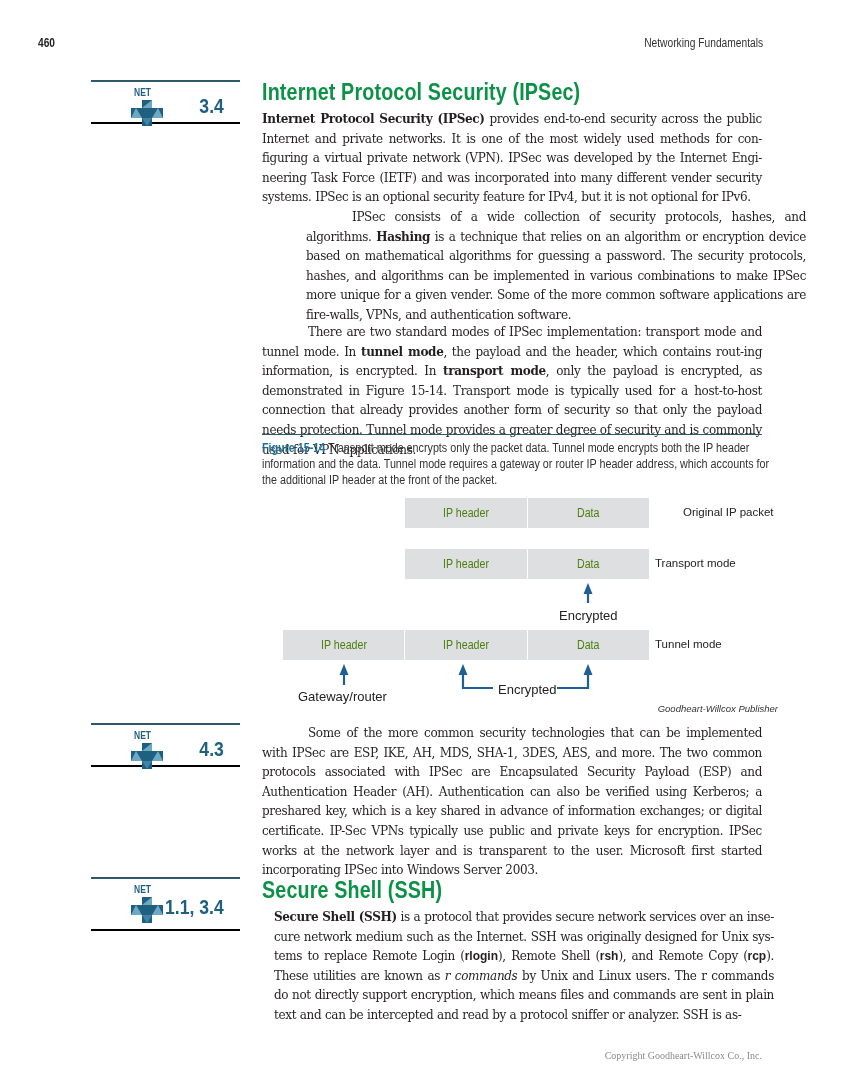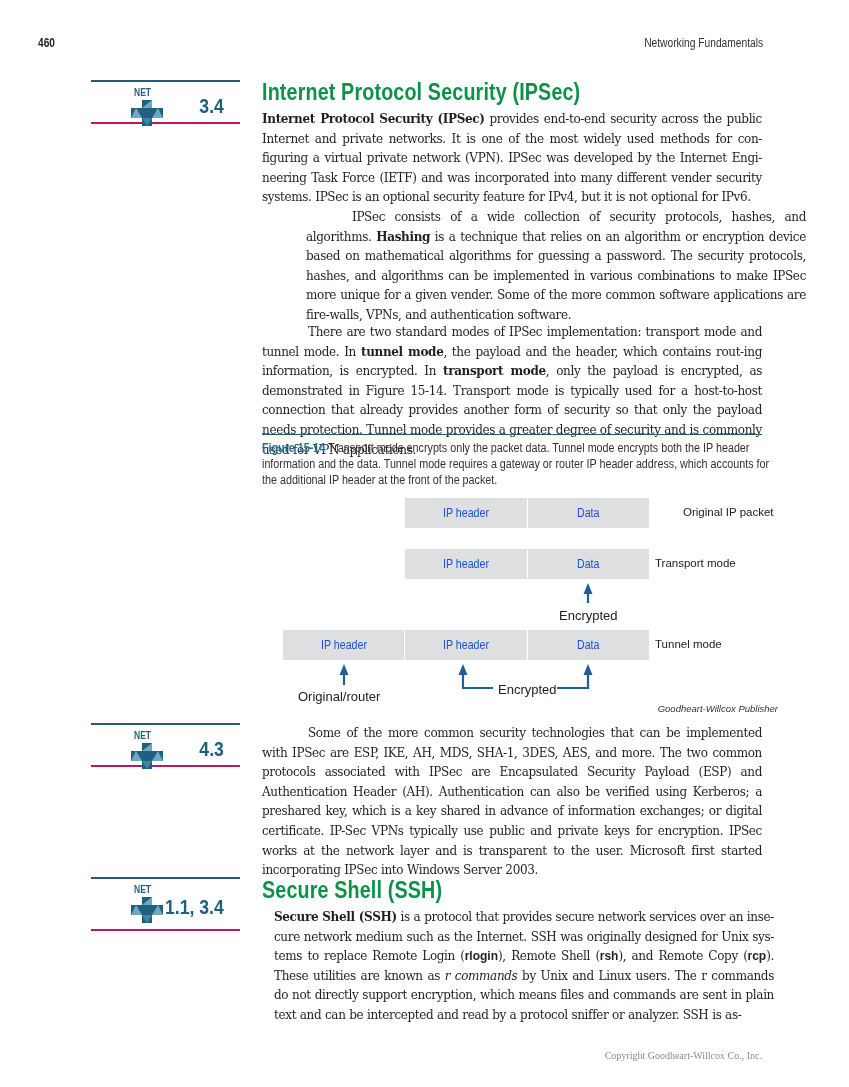--- a/index.html
+++ b/index.html
@@ -1,37 +1,37 @@
 <!DOCTYPE html>
 <html><head>
 <meta charset="utf-8">
 <style>
   html, body { margin: 0; padding: 0; background: #ffffff; }
   body { width: 849px; height: 1087px; position: relative; overflow: hidden; color: #231f20; }
 
   .page-num { position: absolute; left: 38px; top: 36px; font-family: "Liberation Sans", sans-serif; font-weight: bold; font-size: 12px; transform: scaleX(0.85); transform-origin: left; }
   .running-head { position: absolute; right: 86px; top: 36px; font-family: "Liberation Sans", sans-serif; font-size: 12.5px; transform: scaleX(0.82); transform-origin: right; color: #333; }
 
-  .net-box { position: absolute; left: 91px; width: 149px; border-top: 2px solid #2a5a6c; border-bottom: 2px solid #be185d; }
+  .net-box { position: absolute; left: 91px; width: 149px; border-top: 2px solid #2a5a6c; border-bottom: 2px solid #000000; }
   .net-label { position: absolute; left: 43px; font-family: "Liberation Sans", sans-serif; font-weight: bold; font-size: 10px; color: #1f5f80; transform: scaleX(0.85); transform-origin: left; }
   .net-icon { position: absolute; left: 40px; width: 32px; height: 26px; }
   .net-num { position: absolute; right: 16px; font-family: "Liberation Sans", sans-serif; font-weight: bold; font-size: 20px; color: #1f5f80; transform: scaleX(0.88); transform-origin: right; white-space: nowrap; }
 
   .h1 { position: absolute; left: 262px; font-family: "Liberation Sans", sans-serif; font-weight: bold; font-size: 24px; color: #0b9247; transform: scaleX(0.82); transform-origin: left; white-space: nowrap; letter-spacing: 0.2px; }
 
   .para { position: absolute; left: 262px; width: 500px; font-family: "DejaVu Serif", serif; font-size: 12px; line-height: 19.6px; text-align: justify; color: #231f20; letter-spacing: -0.35px; word-spacing: 0.2px; }
   .para .indent { display: inline-block; width: 46px; }
   .para b { font-weight: bold; }
   .para .cmd { font-family: "Liberation Sans", sans-serif; font-weight: bold; letter-spacing: 0; }
 
   .fig-rule { position: absolute; left: 262px; top: 434px; width: 500px; border-top: 1.5px solid #2a5a6c; }
   .fig-caption { position: absolute; left: 262px; top: 440px; width: 520px; font-family: "Liberation Sans", sans-serif; font-size: 12.5px; line-height: 16.2px; color: #333; transform: scaleX(0.86); transform-origin: left; width: 590px; }
   .fig-caption .fig-num { color: #1f6f95; font-weight: bold; }
 
-  .cell { position: absolute; height: 30px; background: #dedfe1; font-family: "Liberation Sans", sans-serif; font-size: 12.5px; color: #1d4ed8; display: flex; align-items: center; justify-content: center; }
+  .cell { position: absolute; height: 30px; background: #dedfe1; font-family: "Liberation Sans", sans-serif; font-size: 12.5px; color: #4d7c0f; display: flex; align-items: center; justify-content: center; }
   .cell span { transform: scaleX(0.85); display: inline-block; }
   .row-label { position: absolute; font-family: "Liberation Sans", sans-serif; font-size: 11.5px; color: #222; }
   .diag-text { position: absolute; font-family: "Liberation Sans", sans-serif; font-size: 13px; color: #222; }
   .credit { position: absolute; right: 71px; top: 703px; font-family: "Liberation Sans", sans-serif; font-style: italic; font-size: 9.5px; color: #333; }
   .copyright { position: absolute; right: 87px; top: 1050px; font-family: Liberation Serif, serif; font-size: 10px; color: #8a8a8a; }
   svg.arrows { position: absolute; left: 0; top: 0; }
 </style>
 </head>
 <body>
 
@@ -89,21 +89,21 @@
 <div class="cell" style="left:283px; top:630px; width:121px;">
     <span>IP header</span>
   </div>
 <div class="cell" style="left:405px; top:630px; width:122px;">
     <span>IP header</span>
   </div>
 <div class="cell" style="left:528px; top:630px; width:121px;">
     <span>Data</span>
   </div>
 <div class="row-label" style="left:655px; top:638px;">Tunnel mode</div>
-<div class="diag-text" style="left:298px; top:689px;">Original/router</div>
+<div class="diag-text" style="left:298px; top:689px;">Gateway/router</div>
 <div class="diag-text" style="left:498px; top:682px;">Encrypted</div>
 
 <svg class="arrows" width="849" height="1087">
   <g fill="#1f5f95" stroke="#1f5f95">
 
     <line x1="588" y1="603" x2="588" y2="592" stroke-width="2.2"></line>
     <polygon points="588,583 583.5,594 592.5,594" stroke="none"></polygon>
 
     <line x1="344" y1="685" x2="344" y2="673" stroke-width="2.2"></line>
     <polygon points="344,664 339.5,675 348.5,675" stroke="none"></polygon>

